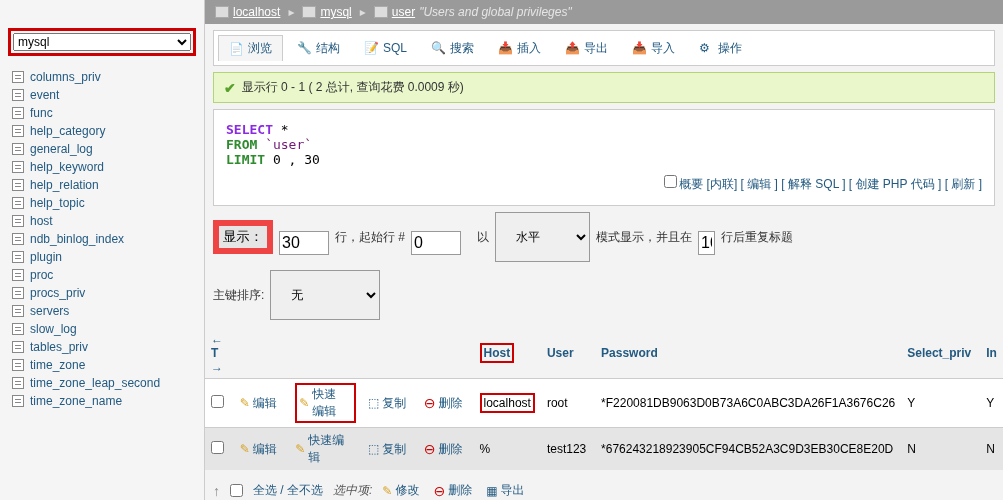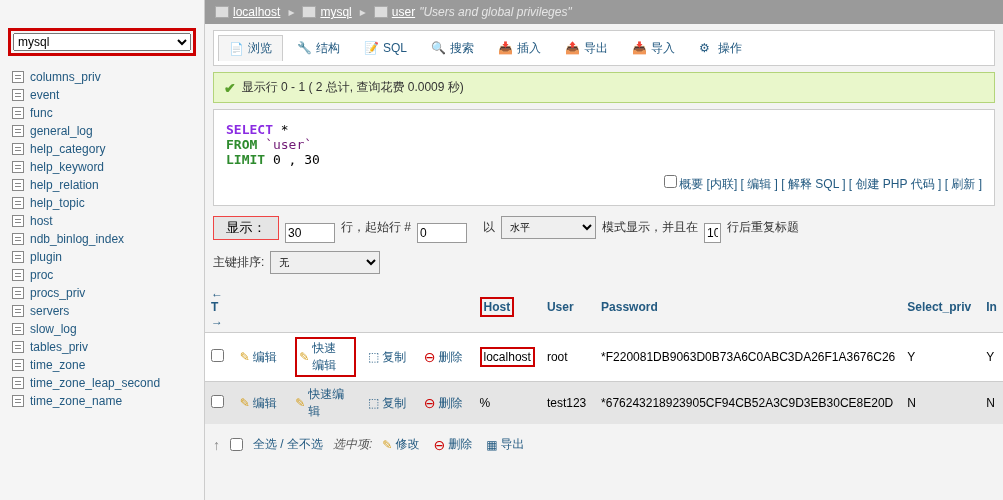--- a/index.html
+++ b/index.html
@@ -29,23 +29,23 @@
 .sql-text { font-family: monospace; font-size: 13px; }
 .kw-select { color: #8a2be2; font-weight: bold; }
 .kw-from { color: #2e8b2e; font-weight: bold; }
 .kw-limit { color: #2e8b2e; font-weight: bold; }
 .tbl-name { color: #701a75; }
 .sql-links { text-align: right; margin-top: 8px; color: #235a81; }
 .sql-links a { color: #235a81; text-decoration: none; cursor: pointer; }
 .sql-links .cb { margin-right: 2px; }
 .controls { margin: 6px 8px; color: #333; }
 .controls-row { display: flex; align-items: center; gap: 6px; margin-bottom: 8px; }
-.controls input[type=text] { border: 1px solid #999; padding: 2px; font-size: 12px; margin-top: 11px; }
-.controls select { border: 1px solid #999; padding: 4px; font-size: 10px; }
-.btn { background: #e5e5e5; border: 1px solid #ef4444; padding: 2px 12px; cursor: pointer; }
+.controls input[type=text] { border: 1px solid #999; padding: 2px; font-size: 16px; margin-top: 11px; }
+.controls select { border: 1px solid #999; padding: 16px; font-size: 12px; }
+.btn { background: #e5e5e5; border: 6px solid #ef4444; padding: 2px 4px; cursor: pointer; }
 .opt-link { color: #235a81; cursor: pointer; margin-left: 0; }
 .data-table { width: 100%; border-collapse: collapse; font-size: 12px; }
 .data-table th { text-align: left; padding: 4px 6px; font-weight: bold; cursor: pointer; color: #235a81; }
 .data-table td { padding: 4px 6px; border-top: 1px solid #ccc; }
 .data-table tr.row-odd { background: #fff; }
 .data-table tr.row-even { background: #e5e5e5; }
 .action-link { color: #235a81; cursor: pointer; display: inline-flex; align-items: center; gap: 3px; margin-right: 4px; }
 .red-box { border: 2px solid #c00; padding: 1px 2px; display: inline-block; }
 .pencil-icon { color: #d6a020; }
 .copy-icon { color: #235a81; }
@@ -72,25 +72,25 @@
         <div class="table-item">
           <span class="table-icon"></span>
           <span>event</span>
         </div>
         <div class="table-item">
           <span class="table-icon"></span>
           <span>func</span>
         </div>
         <div class="table-item">
           <span class="table-icon"></span>
+          <span>help_category</span>
+        </div>
+        <div class="table-item">
+          <span class="table-icon"></span>
           <span>general_log</span>
-        </div>
-        <div class="table-item">
-          <span class="table-icon"></span>
-          <span>help_category</span>
         </div>
         <div class="table-item">
           <span class="table-icon"></span>
           <span>help_keyword</span>
         </div>
         <div class="table-item">
           <span class="table-icon"></span>
           <span>help_relation</span>
         </div>
         <div class="table-item">

